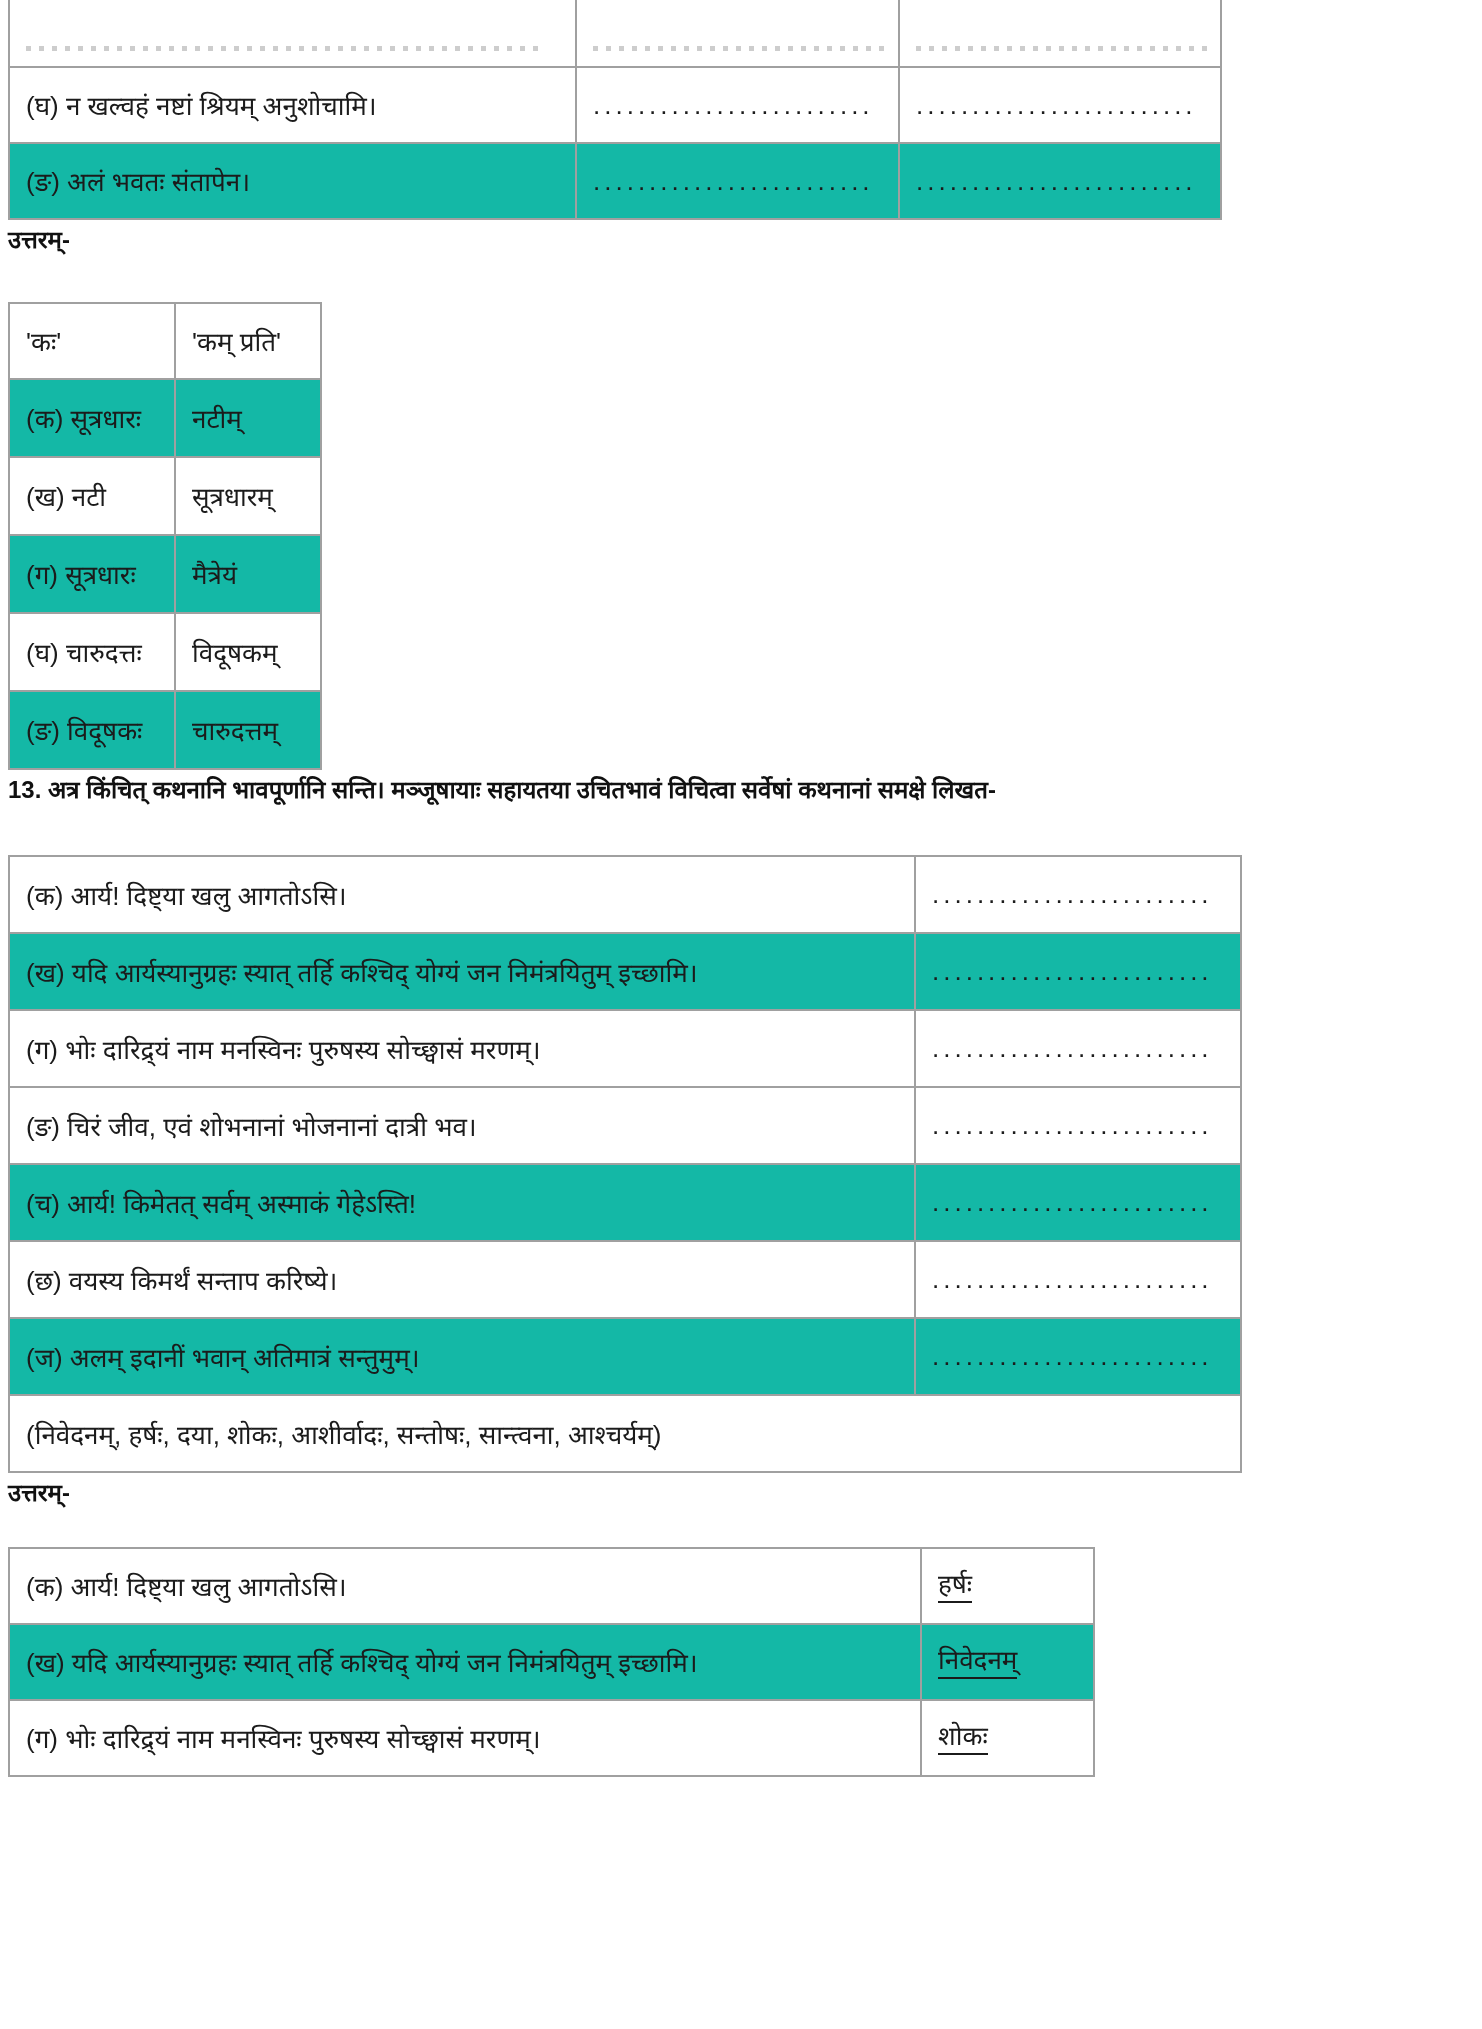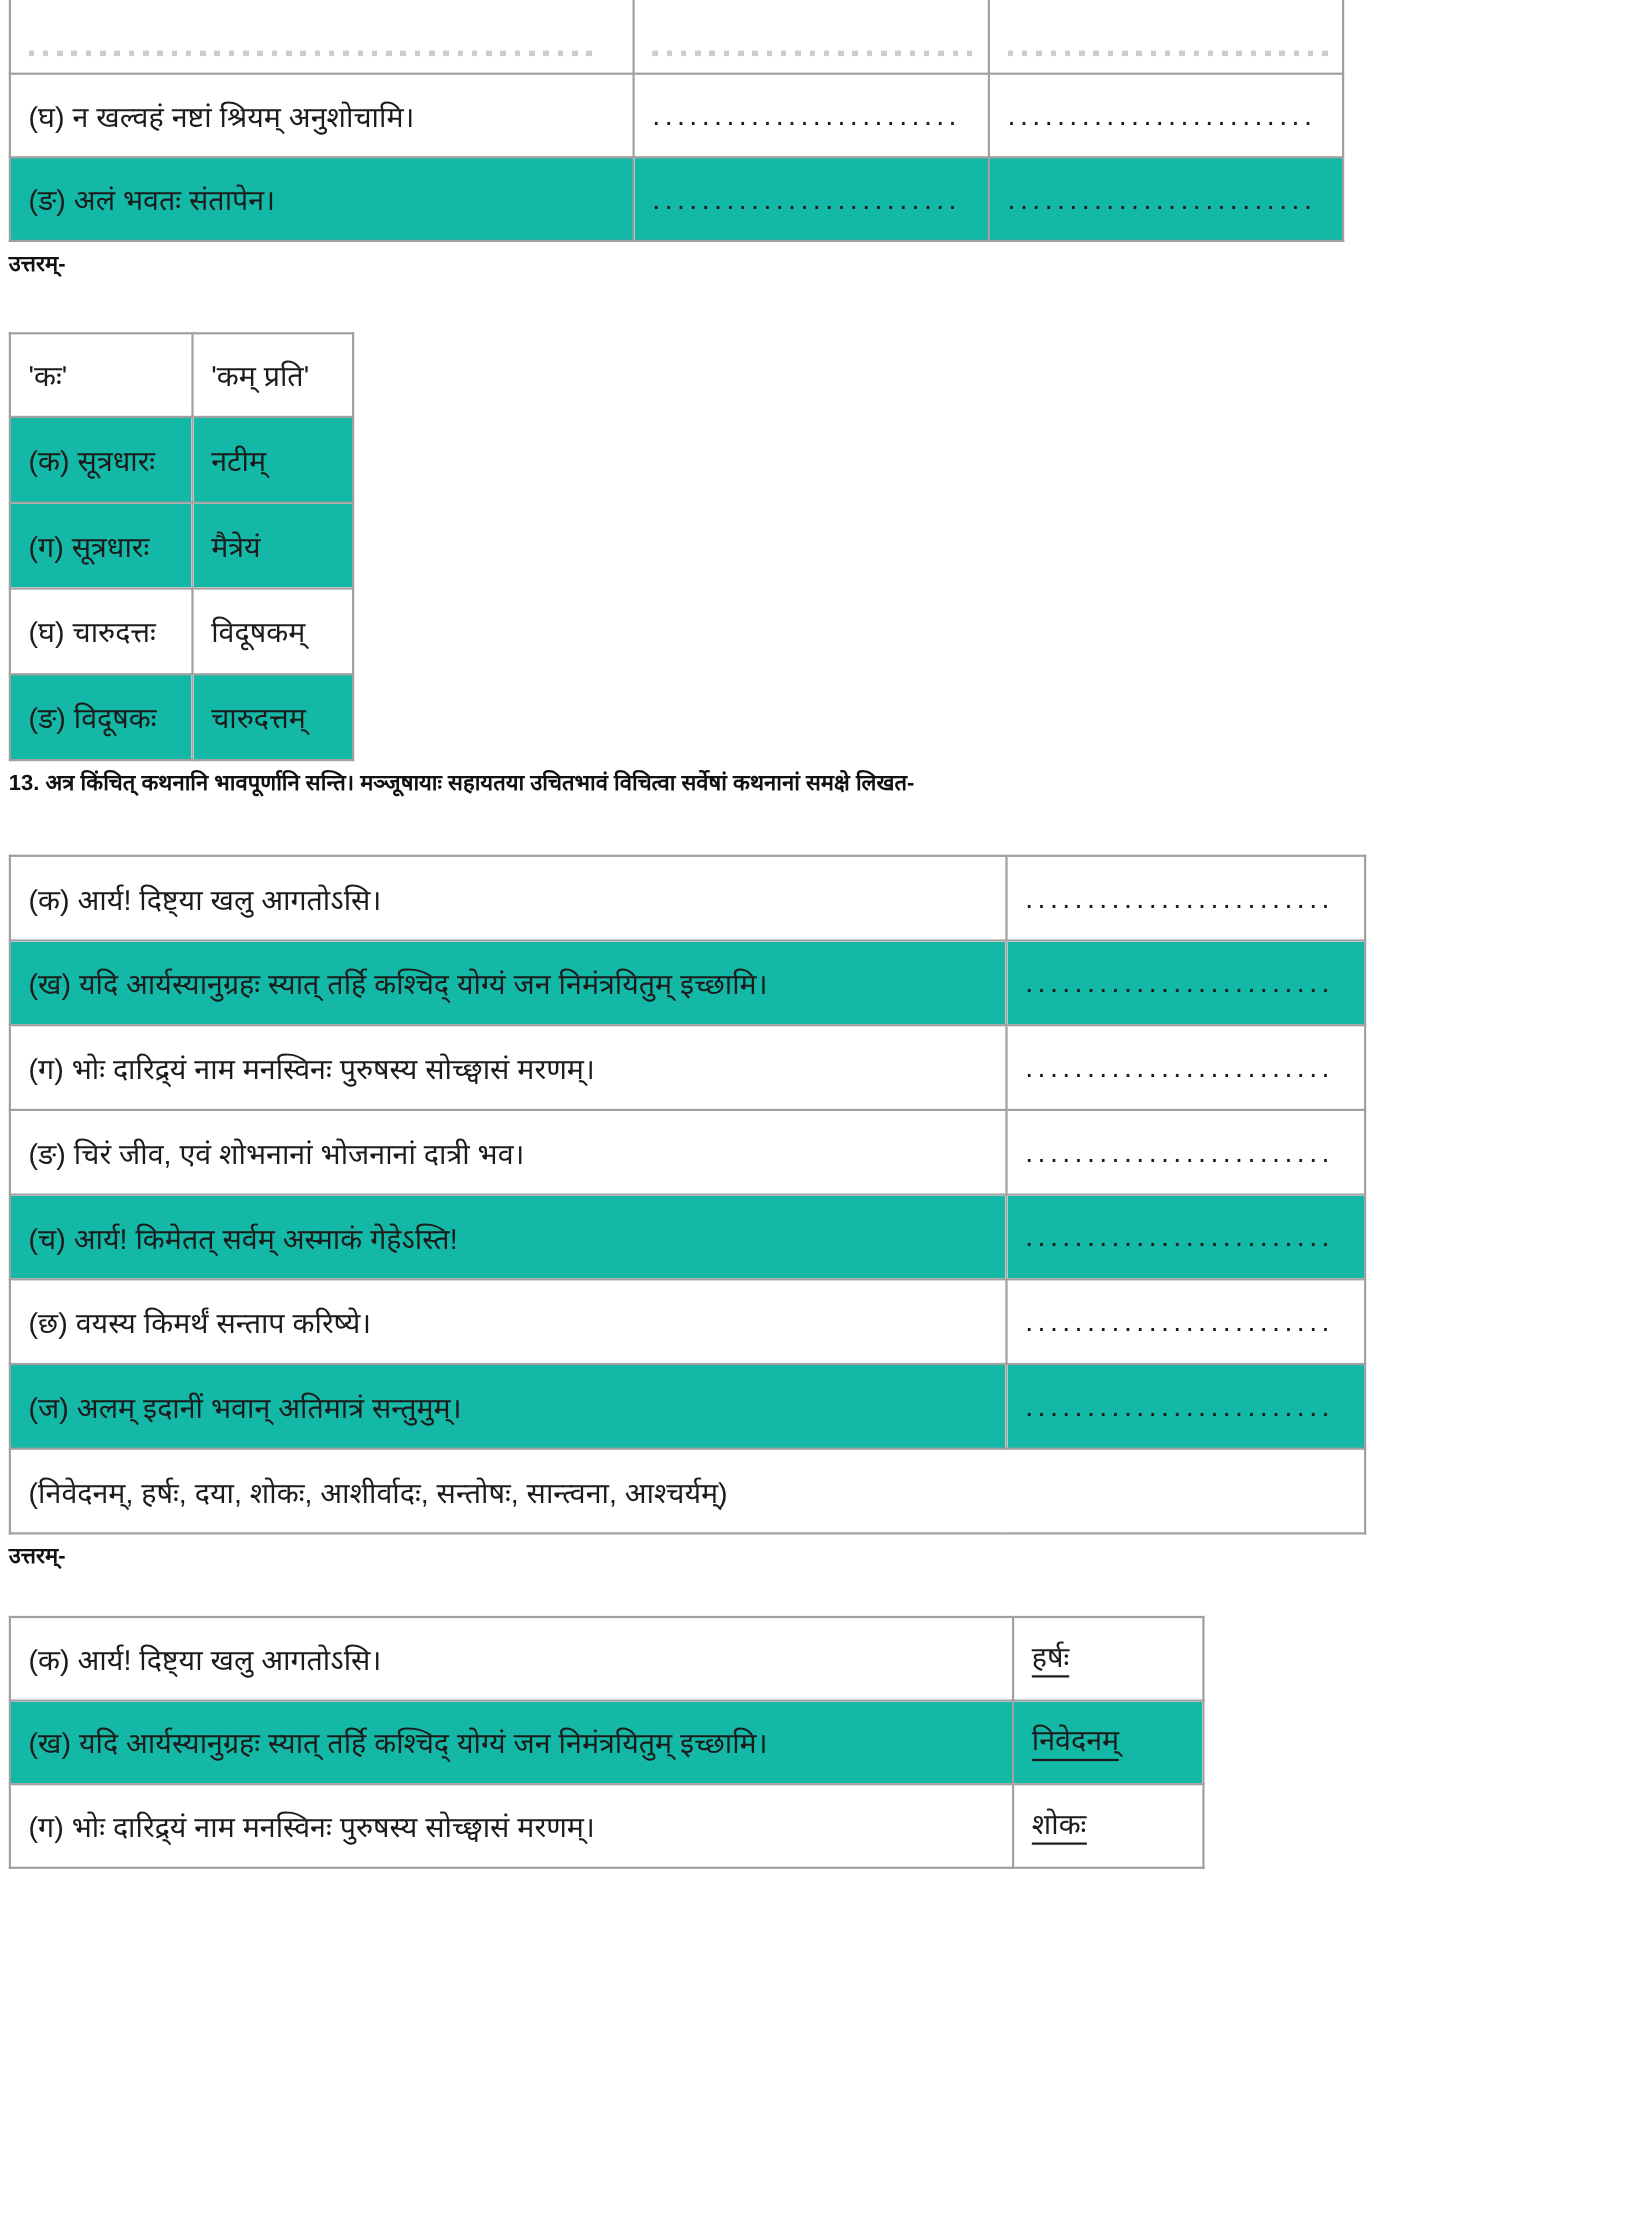--- a/index.html
+++ b/index.html
@@ -37,21 +37,21 @@
     background-image:repeating-linear-gradient(to right,#cdcdcd 0 5px,transparent 5px 13px);
     background-size:92% 5px;background-repeat:no-repeat;background-position:16px 46px;
   }
   .tbl-top tr.data td{height:74px;}
 
   
   .dots{font-weight:700;letter-spacing:4px;font-size:24px;}
 
   
   h2.hd{
-    font-size:20px;font-weight:700;color:#111;
+    font-size:24px;font-weight:700;color:#111;
     margin:0;line-height:40px;white-space:nowrap;
   }
   .hd-ans1{margin-top:46px;}
   .hd-q13{margin-top:72px;}
   .hd-ans2{margin-top:57px;}
 
   
   .tbl-kah{width:244px;margin-top:42px;}
   .tbl-kah th{height:74px;text-align:center;font-weight:700;}
   .tbl-kah td{height:76px;}
@@ -100,20 +100,24 @@
 
   <table class="tbl tbl-kah">
     <tbody>
         <tr>
       <th class="k1">'कः'</th>
       <th class="k2">'कम् प्रति'</th>
     </tr>
     <tr class="alt">
       <td class="k1">(क) सूत्रधारः</td>
       <td class="k2">नटीम्</td>
+    </tr>
+    <tr>
+      <td class="k1">(ख) नटी</td>
+      <td class="k2">सूत्रधारम्</td>
     </tr>
     <tr class="alt">
       <td class="k1">(ग) सूत्रधारः</td>
       <td class="k2">मैत्रेयं</td>
     </tr>
     <tr>
       <td class="k1">(घ) चारुदत्तः</td>
       <td class="k2">विदूषकम्</td>
     </tr>
     <tr class="alt">

